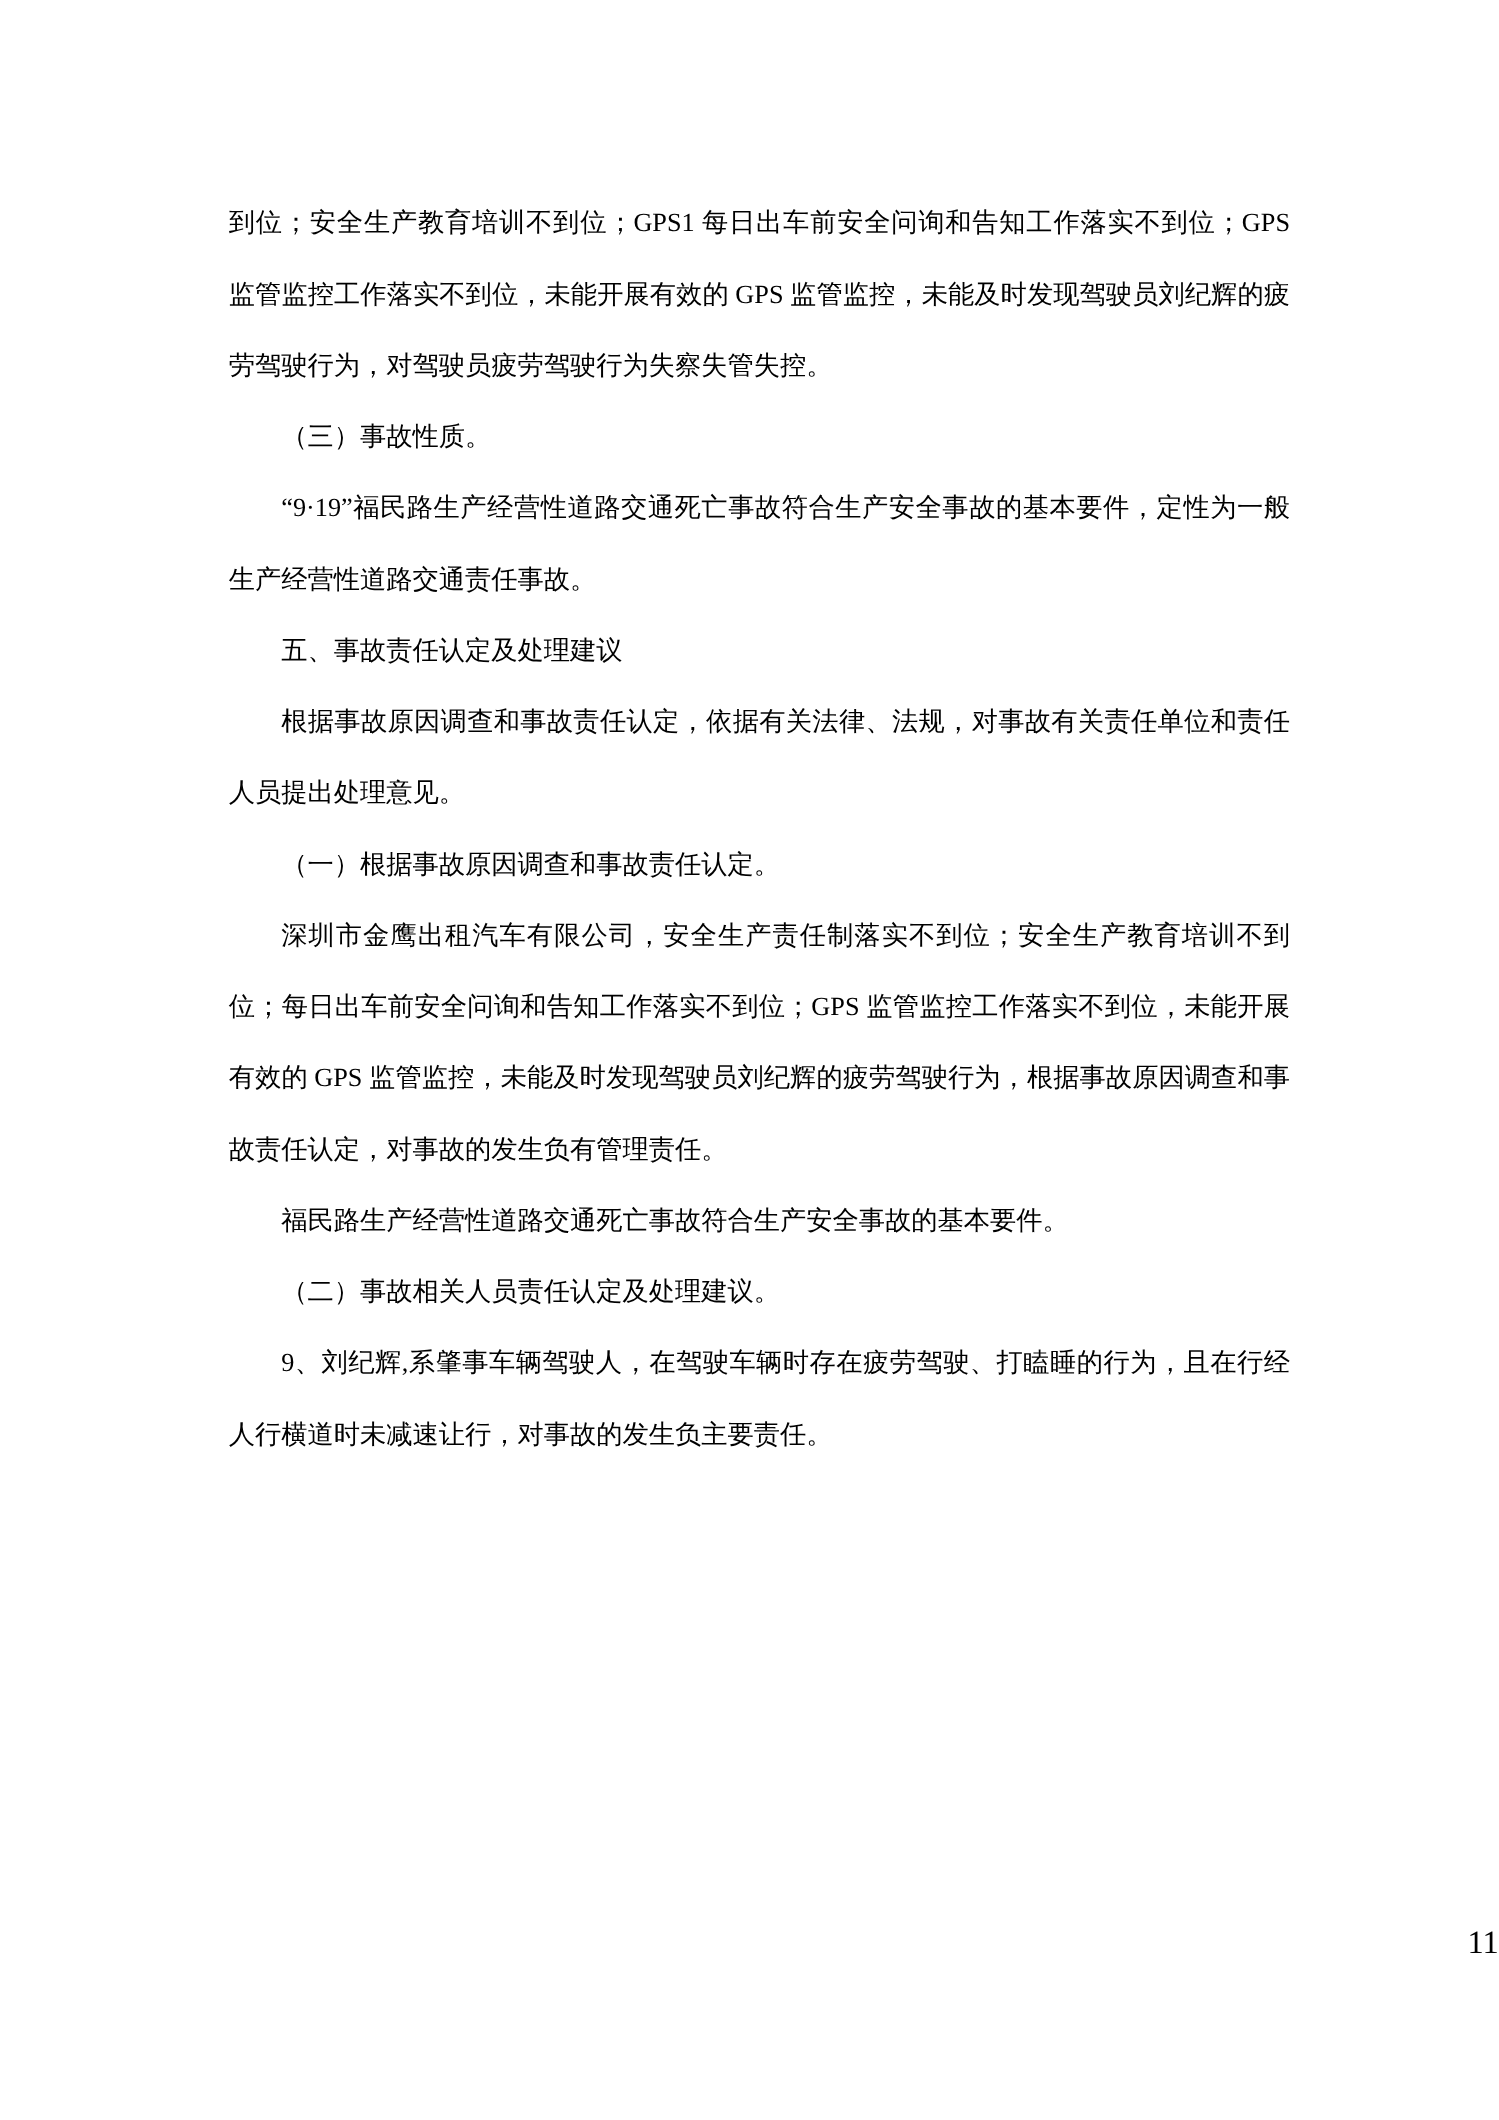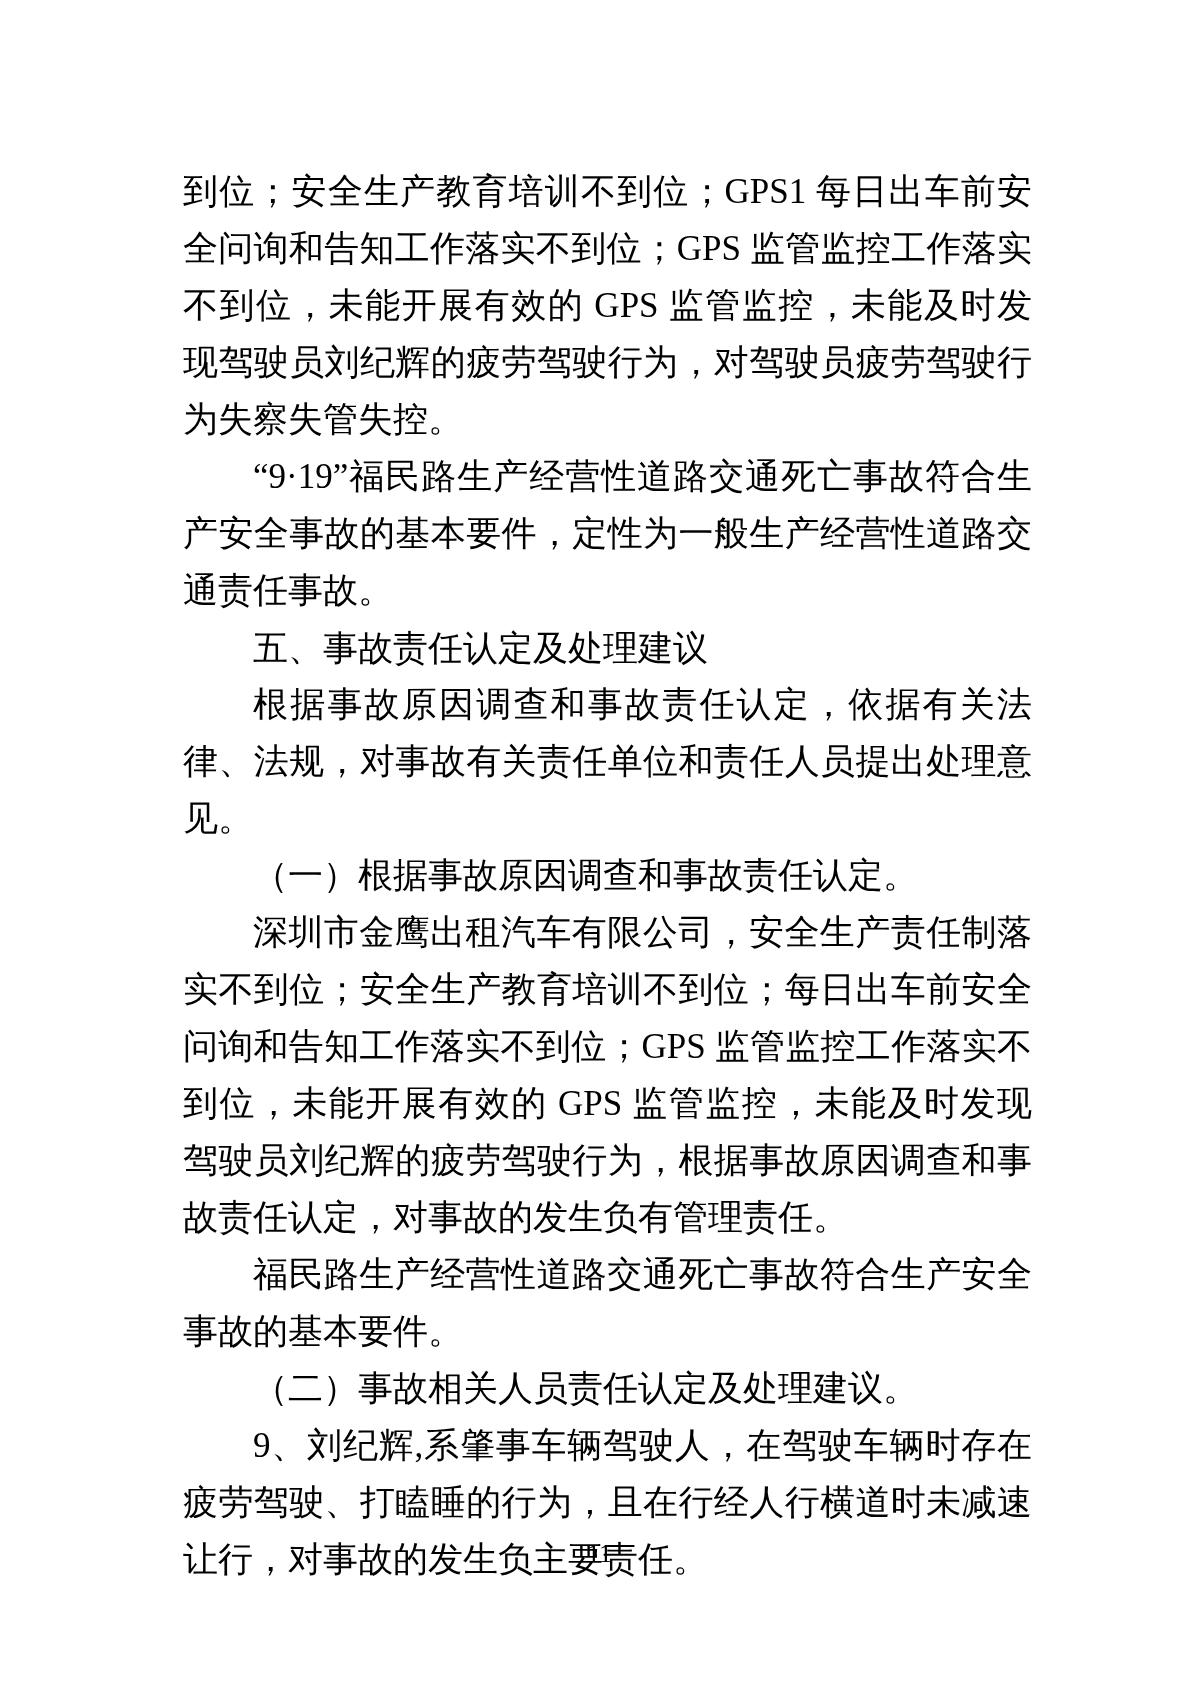--- a/index.html
+++ b/index.html
@@ -12,23 +12,23 @@
     width: 1199px;
     height: 1696px;
     background: #ffffff;
     color: #000000;
     font-family: "Liberation Serif", serif;
     overflow: hidden;
   }
   .content {
     position: absolute;
     left: 183px;
-    top: 163px;
+    top: 150px;
     width: 849px;
-    font-size: 35px;
+    font-size: 21px;
     line-height: 57px;
     text-align: justify;
     letter-spacing: 0;
   }
   .block {
     margin: 0;
     padding: 0;
   }
   .para {
     font-family: "Liberation Serif", serif;
@@ -39,33 +39,34 @@
     font-weight: normal;
   }
   .indent {
     text-indent: 2em;
   }
   .page-number {
     position: absolute;
     top: 1538px;
     left: 0;
     width: 100%;
-    text-align: center;
+    text-align: right;
     font-size: 26px;
     line-height: 32px;
     font-family: "Liberation Serif", serif;
     color: #000000;
   }
 </style>
 </head>
 <body>
 
 <div class="page">
   <div class="content">
       <div class="block para">到位；安全生产教育培训不到位；GPS1 每日出车前安全问询和告知工作落实不到位；GPS 监管监控工作落实不到位，未能开展有效的 GPS 监管监控，未能及时发现驾驶员刘纪辉的疲劳驾驶行为，对驾驶员疲劳驾驶行为失察失管失控。</div>
+      <div class="block para indent">（三）事故性质。</div>
       <div class="block para indent">“9·19”福民路生产经营性道路交通死亡事故符合生产安全事故的基本要件，定性为一般生产经营性道路交通责任事故。</div>
       <div class="block heading indent">五、事故责任认定及处理建议</div>
       <div class="block para indent">根据事故原因调查和事故责任认定，依据有关法律、法规，对事故有关责任单位和责任人员提出处理意见。</div>
       <div class="block para indent">（一）根据事故原因调查和事故责任认定。</div>
       <div class="block para indent">深圳市金鹰出租汽车有限公司，安全生产责任制落实不到位；安全生产教育培训不到位；每日出车前安全问询和告知工作落实不到位；GPS 监管监控工作落实不到位，未能开展有效的 GPS 监管监控，未能及时发现驾驶员刘纪辉的疲劳驾驶行为，根据事故原因调查和事故责任认定，对事故的发生负有管理责任。</div>
       <div class="block para indent">福民路生产经营性道路交通死亡事故符合生产安全事故的基本要件。</div>
       <div class="block para indent">（二）事故相关人员责任认定及处理建议。</div>
       <div class="block para indent">9、刘纪辉,系肇事车辆驾驶人，在驾驶车辆时存在疲劳驾驶、打瞌睡的行为，且在行经人行横道时未减速让行，对事故的发生负主要责任。</div>
     </div>
   <div class="page-number">11</div>

